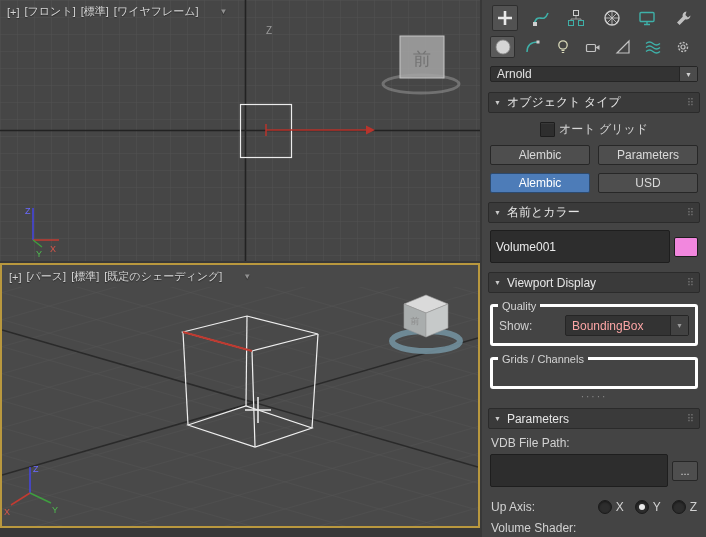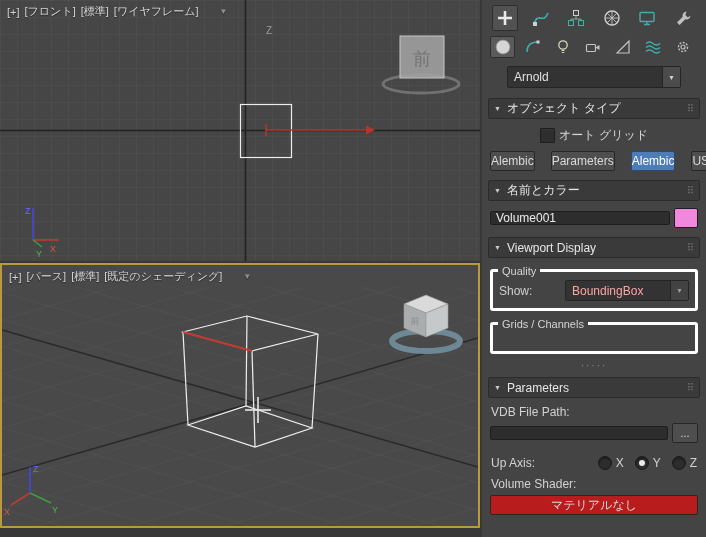--- a/index.html
+++ b/index.html
@@ -22,47 +22,47 @@
   
   #panel{position:absolute;left:482px;top:0;width:224px;height:537px;background:#444;
          display:flex;flex-direction:column;overflow:hidden}
   .tabs{display:flex;align-items:center;justify-content:space-between;padding:5px 10px 3px;height:34px;box-sizing:border-box}
   .tab{width:26px;height:26px;display:flex;align-items:center;justify-content:center;border-radius:2px;cursor:pointer}
   .tab.active{background:#525252;box-shadow:inset 0 0 0 1px #2e2e2e}
   .cats{display:flex;align-items:center;gap:5px;padding:2px 8px 5px}
   .cat{width:25px;height:22px;display:flex;align-items:center;justify-content:center;border-radius:2px;cursor:pointer}
   .cat.active{background:#5a5a5a;box-shadow:inset 0 0 0 1px #2e2e2e}
 
-  .combo{height:20px;margin:3px 25px;background:#333;border:1px solid #252525;border-radius:2px;
+  .combo{height:20px;margin:3px 8px;background:#333;border:1px solid #252525;border-radius:2px;
          display:flex;align-items:center;font-size:12px;color:#e2e2e2;cursor:pointer}
   .combo-text{flex:1;padding-left:6px;overflow:hidden;white-space:nowrap}
   .combo-btn{width:17px;align-self:stretch;display:flex;align-items:center;justify-content:center;
              font-size:7px;color:#cfcfcf;background:#4b4b4b;border-left:1px solid #252525}
   .combo.disabled .combo-text{color:#fca5a5}
   .combo.disabled .combo-btn{color:#9a9a9a;background:#424242}
 
   .rh{height:19px;background:#3a3a3a;border:1px solid #2b2b2b;border-radius:2px;
       display:flex;align-items:center;padding:0 5px;font-size:12px;color:#e6e6e6;
       cursor:pointer;margin:7px 6px 0;flex:none}
   .rh-arrow{font-size:7px;color:#c9c9c9;margin-right:6px}
   .rh-title{flex:1;white-space:nowrap}
   .rh-grip{color:#6f6f6f;font-size:10px}
 
   .autogrid{display:flex;align-items:center;justify-content:center;gap:4px;margin:8px 0 2px;
             font-size:12px;color:#d6d6d6}
   .checkbox{width:13px;height:13px;background:#2e2e2e;border:1px solid #1d1d1d;border-radius:1px;
             box-shadow:inset 0 1px 0 rgba(255,255,255,.05);cursor:pointer}
 
-  .btn-grid{display:grid;grid-template-columns:1fr 1fr 1fr 1fr;gap:16px;margin:5px 8px 2px}
+  .btn-grid{display:grid;grid-template-columns:1fr 1fr;gap:8px;margin:5px 8px 2px}
   .btn{height:20px;background:#4e4e4e;border:1px solid #272727;border-radius:2px;color:#dadada;
        font-size:12px;font-family:inherit;cursor:pointer;padding:0}
   .btn.active{background:#4d7cb8;border-color:#2d4a6e;color:#fff}
 
   .name-row{display:flex;gap:4px;margin:7px 8px 2px;align-items:center}
-  .field{flex:1;height:14px;box-sizing:border-box;background:#2d2d2d;border:1px solid #1e1e1e;
+  .field{flex:1;height:33px;box-sizing:border-box;background:#2d2d2d;border:1px solid #1e1e1e;
          border-radius:2px;color:#ececec;font-size:12px;padding:0 5px;font-family:inherit;outline:none}
   .swatch{width:22px;height:18px;background:#f287de;border:1px solid #1d1d1d;border-radius:2px;cursor:pointer}
 
   .plain-label{font-size:12px;color:#d2d2d2;margin:7px 9px 0;flex:none}
   .group{position:relative;border:3px solid #ffffff;border-radius:3px;margin:11px 8px 0;
          padding:8px 6px 7px;flex:none}
   .group-label{position:absolute;top:-7px;left:5px;background:#444;padding:0 4px;font-size:11px;color:#d4d4d4}
   .show-row{display:flex;align-items:center;justify-content:space-between;gap:6px;font-size:12px;color:#cfcfcf}
   .show-row .combo{margin:0;width:122px;height:19px;flex:none}
   .group.empty{height:26px;padding:0}

